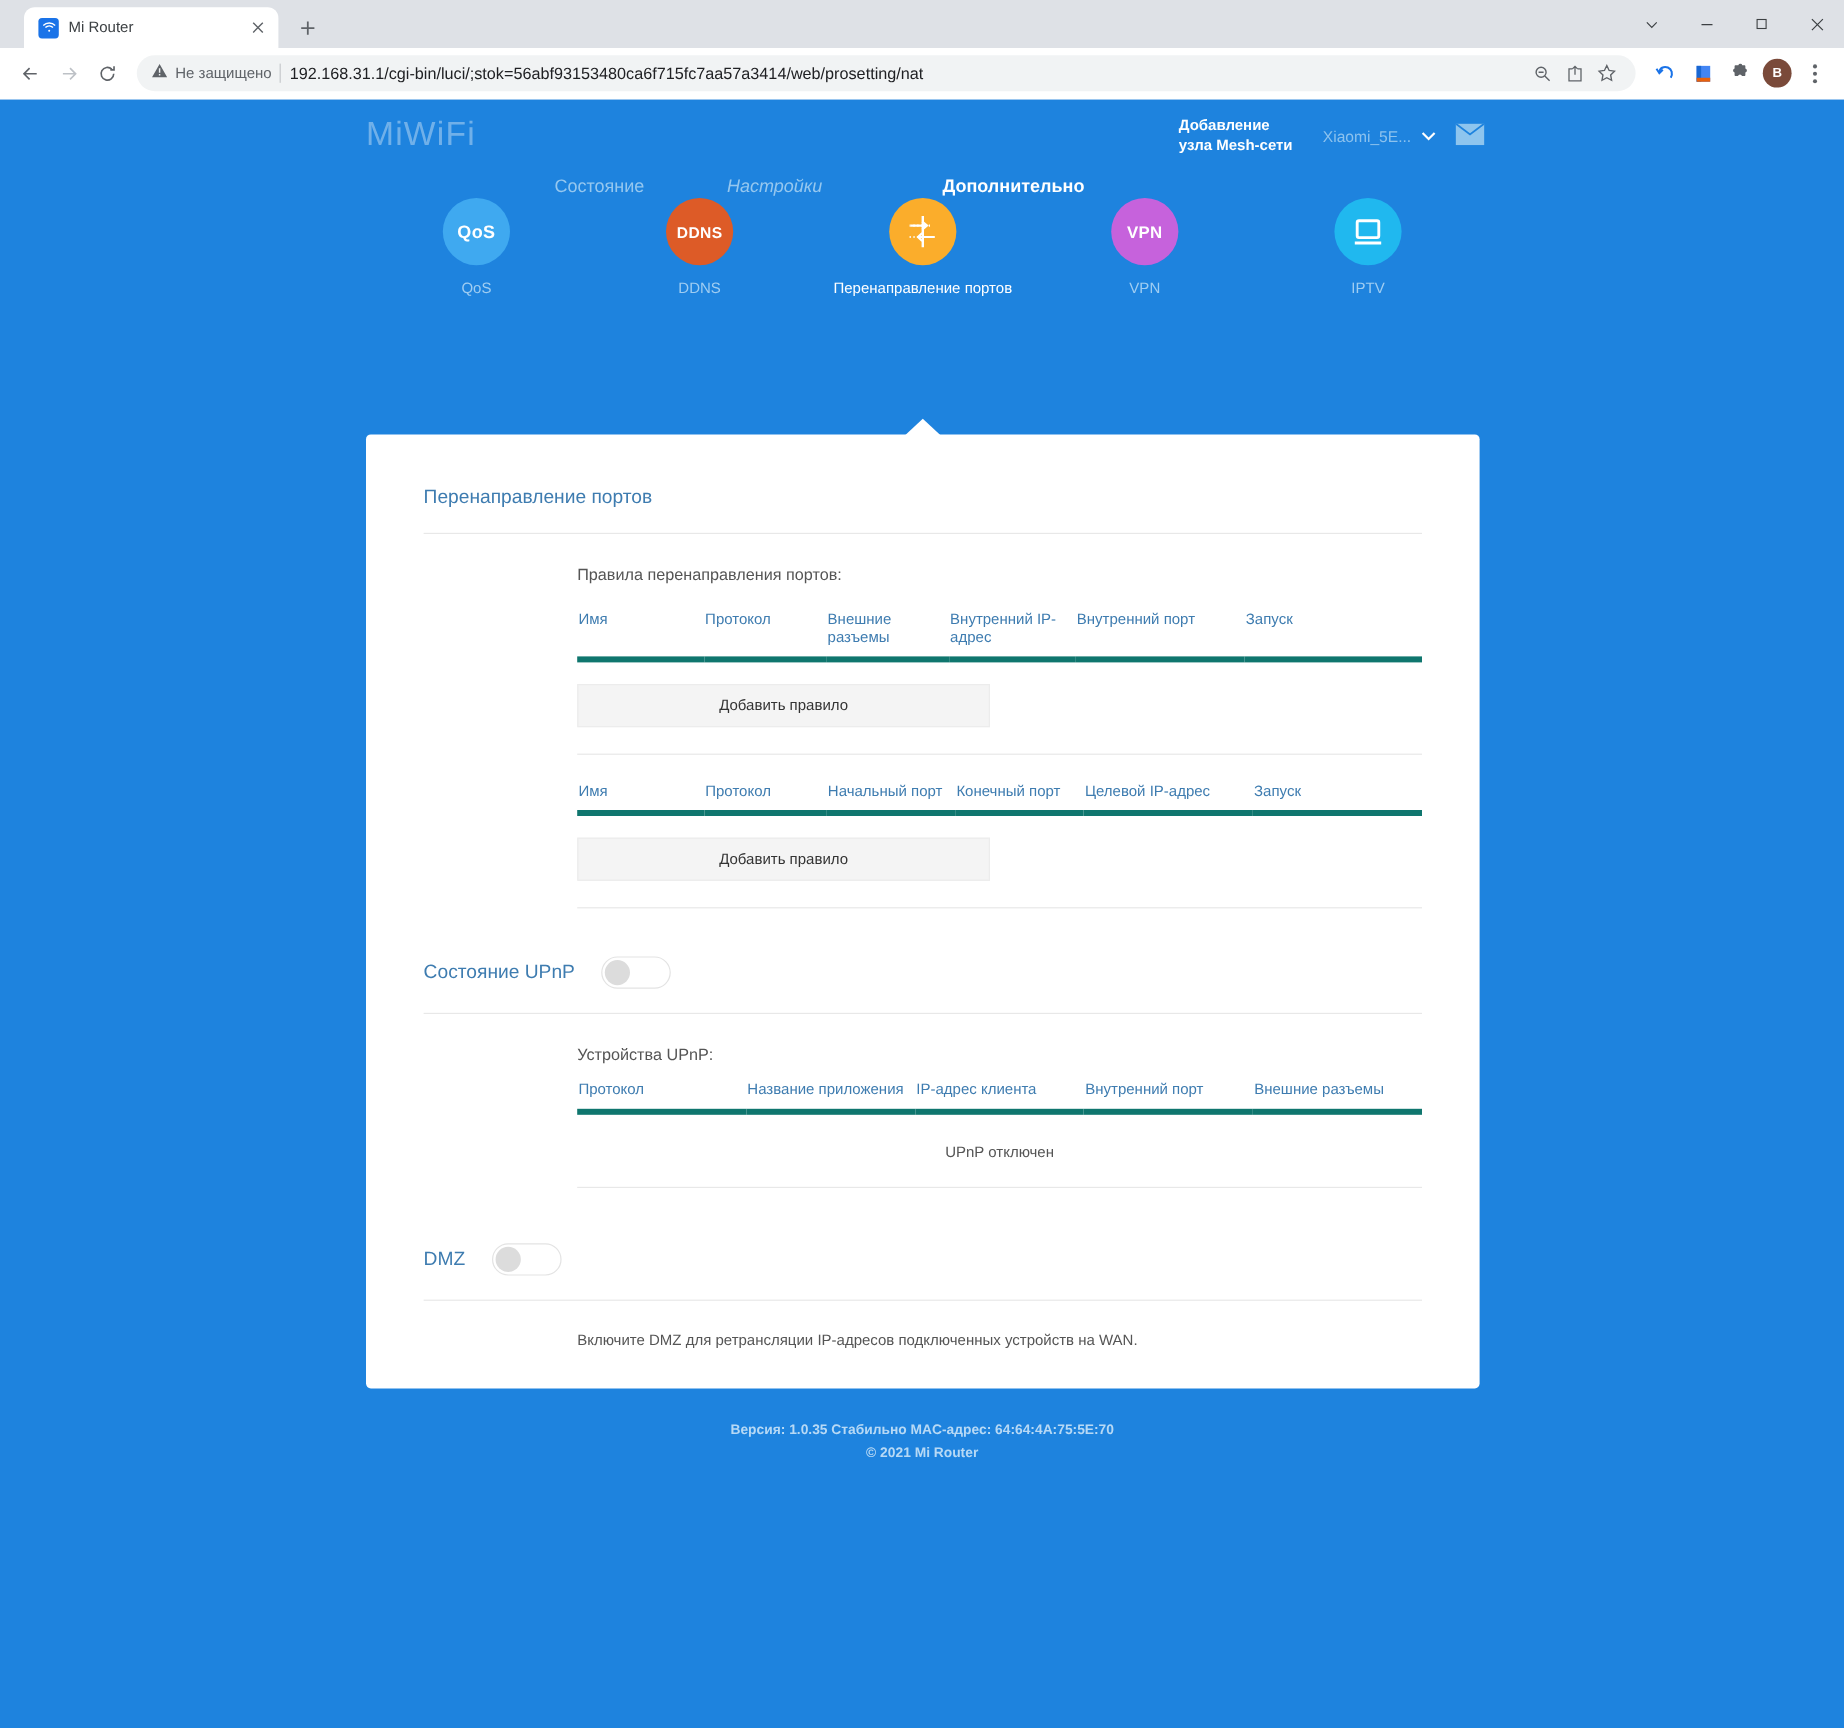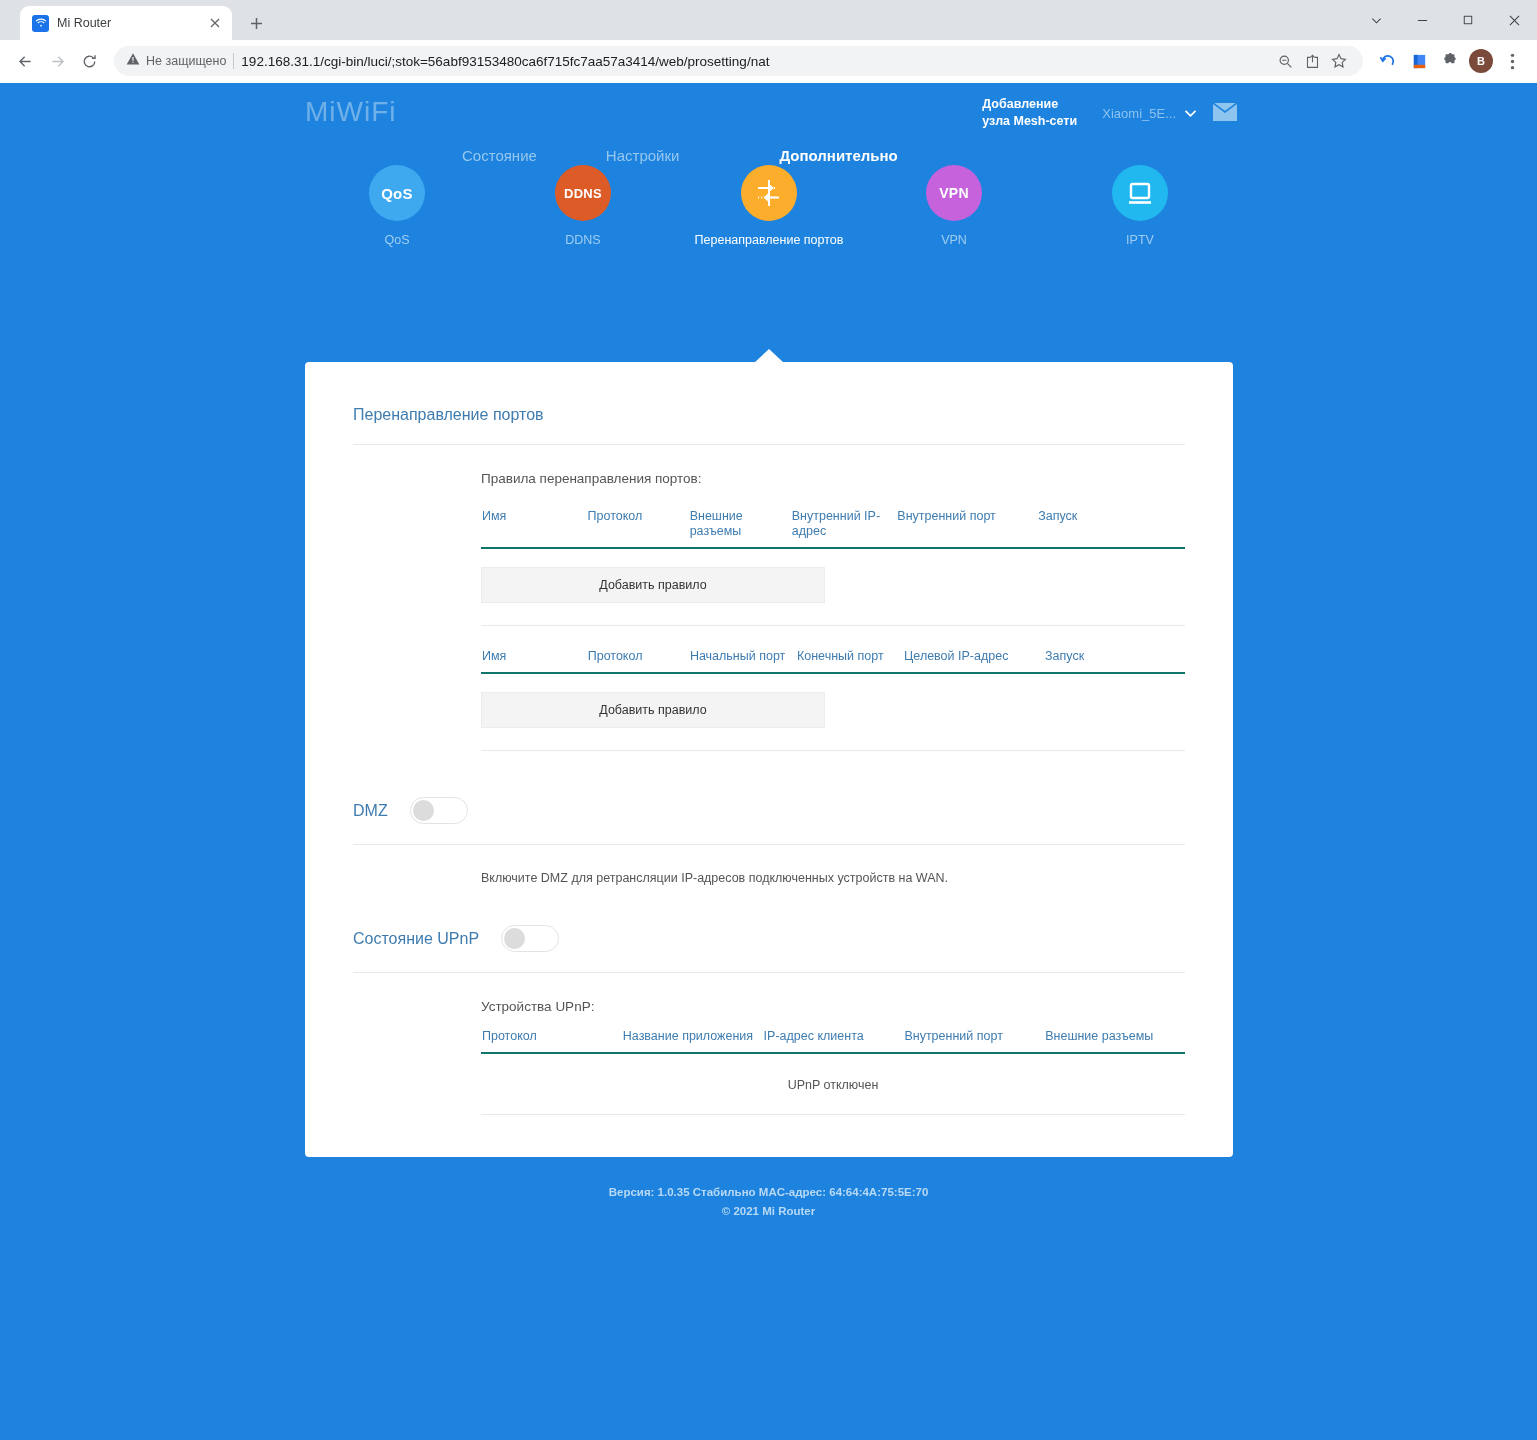--- a/index.html
+++ b/index.html
@@ -88,21 +88,21 @@
     position:absolute; left:305px; top:13px;
     font-size:28px; letter-spacing:1px; color:#7fb9ec;
     font-family:"Liberation Sans", sans-serif; font-weight:400;
     -webkit-text-stroke:0px;
     opacity:0.85;
   }
   .mi-nav { position:absolute; left:462px; top:20px; display:flex; gap:0; }
   .mi-nav-item {
     font-size:15px; color:#95c7ef; padding:0 40px 0 0; white-space:nowrap;margin-top:44px;
   }
-  .mi-nav-item:nth-child(2) { padding-left:29px; }
+  .mi-nav-item:nth-child(2) { padding-left:29px;font-style:italic; }
   .mi-nav-item.active { color:#ffffff; font-weight:bold; padding-left:60px; }
 
   .mi-right { position:absolute; right:300px; top:13px; display:flex; align-items:center; gap:16px; }
   .mesh-link {
     font-size:12.5px; color:#ffffff; font-weight:bold; line-height:17px;
     width:104px;
   }
   .device-sel { display:flex; align-items:center; gap:8px; padding-top:1px; }
   .device-name { font-size:13px; color:#8cc2ee; }
   .chev { color:#ffffff; font-size:13px; line-height:1; }
@@ -141,21 +141,21 @@
   .card-divider { margin:20px 48px 0 48px; height:1px; background:#e8e8e8; }
 
   .section { padding-left:176px; padding-right:48px; }
   .sect-label { font-size:13.5px; color:#555555; padding-top:26px; }
 
   table.tbl { width:100%; border-collapse:collapse; margin-top:22px; table-layout:fixed; }
   table.tbl th {
     font-size:12.5px; color:#3e7cb0; font-weight:normal; text-align:left;
     padding-bottom:8px; vertical-align:top; line-height:15px;
   }
-  table.tbl thead tr { border-bottom:2px solid #0f766e; }
+  table.tbl thead tr { border-bottom:5px solid #0f766e; }
   .t1 th:nth-child(1){width:15%} .t1 th:nth-child(2){width:14.5%}
   .t1 th:nth-child(3){width:14.5%} .t1 th:nth-child(4){width:15%}
   .t1 th:nth-child(5){width:20%} .t1 th:nth-child(6){width:21%}
   .t2 th:nth-child(1){width:15%} .t2 th:nth-child(2){width:14.5%}
   .t2 th:nth-child(3){width:15.2%} .t2 th:nth-child(4){width:15.2%}
   .t2 th:nth-child(5){width:20%} .t2 th:nth-child(6){width:20%}
   .t3 th:nth-child(1){width:20%} .t3 th:nth-child(2){width:20%}
   .t3 th:nth-child(3){width:20%} .t3 th:nth-child(4){width:20%}
   .t3 th:nth-child(5){width:20%}
 
@@ -434,31 +434,20 @@
             <th>Целевой IP-адрес</th>
             <th>Запуск</th>
           </tr>
         </thead>
         <tbody></tbody>
       </table>
       <div class="addbtn">Добавить правило</div>
       <div class="sect-rule-bottom"></div>
     </div>
 
-    <div style="margin-top:46px;">
-      <div class="toggle-row">
-        <span class="toggle-label">DMZ</span>
-        <span class="switch">
-            <span class="knob"></span>
-          </span>
-      </div>
-      <div class="full-divider"></div>
-      <div class="hint">Включите DMZ для ретрансляции IP-адресов подключенных устройств на WAN.</div>
-    </div>
-
     <div style="margin-top:40px;">
       <div class="toggle-row">
         <span class="toggle-label">Состояние UPnP</span>
         <span class="switch">
             <span class="knob"></span>
           </span>
       </div>
       <div class="full-divider"></div>
 
       <div class="section">
@@ -472,19 +461,30 @@
               <th>Внутренний порт</th>
               <th>Внешние разъемы</th>
             </tr>
           </thead>
           <tbody></tbody>
         </table>
         <div class="upnp-empty">UPnP отключен</div>
         <div class="sect-rule-bottom"></div>
       </div>
     </div>
+
+    <div style="margin-top:46px;">
+      <div class="toggle-row">
+        <span class="toggle-label">DMZ</span>
+        <span class="switch">
+            <span class="knob"></span>
+          </span>
+      </div>
+      <div class="full-divider"></div>
+      <div class="hint">Включите DMZ для ретрансляции IP-адресов подключенных устройств на WAN.</div>
+    </div>
   </div>
 
   <div class="footer">
     <div>Версия: 1.0.35 Стабильно  MAC-адрес: 64:64:4A:75:5E:70</div>
     <div>© 2021 Mi Router</div>
   </div>
 </div>
 
 </body></html>

